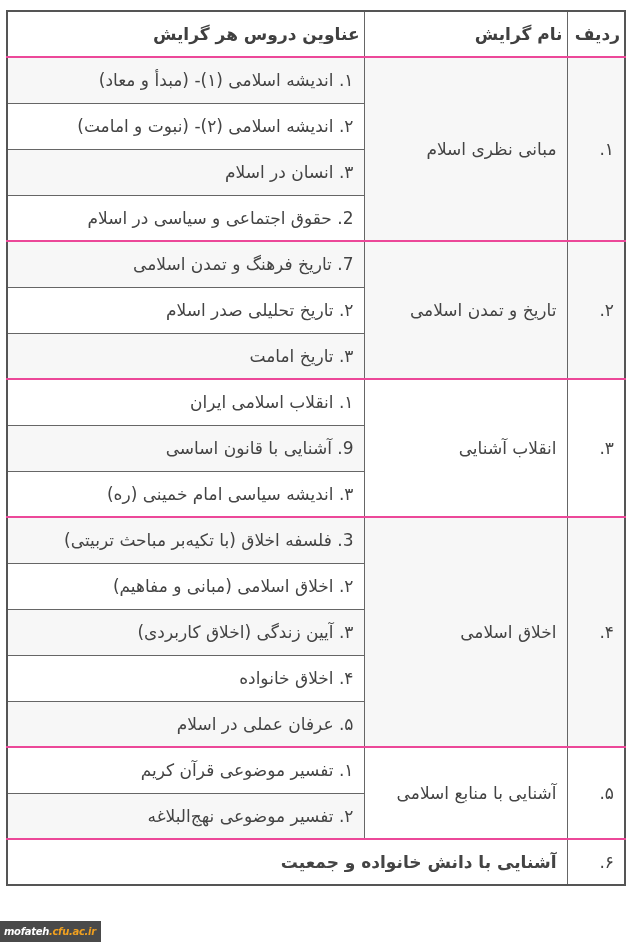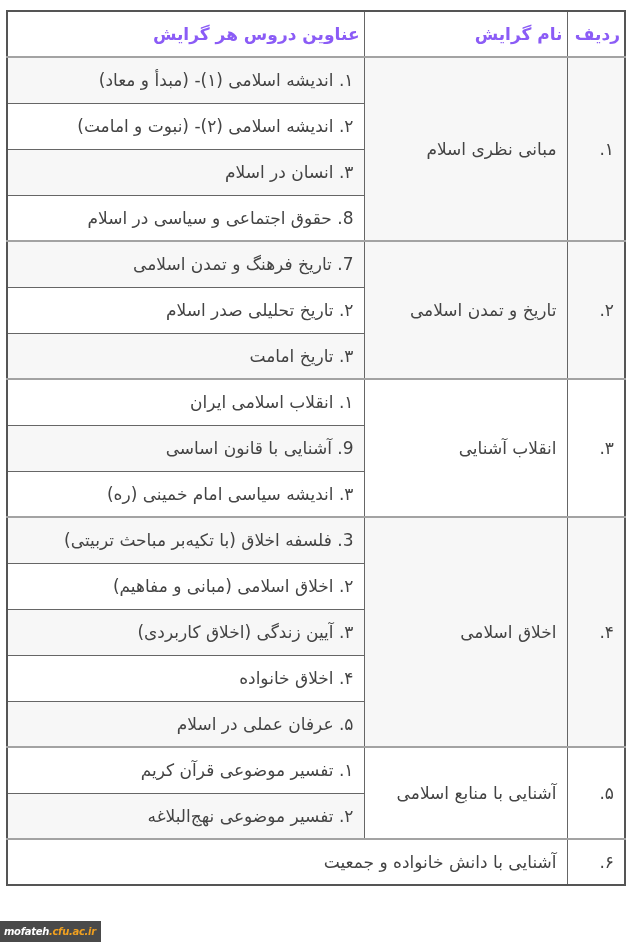--- a/index.html
+++ b/index.html
@@ -35,36 +35,37 @@
       text-align: right;
       vertical-align: middle;
       height: 46px;
       box-sizing: border-box;
       line-height: 1.2;
       white-space: nowrap;
       overflow: hidden;
     }
     table.courses th {
       font-weight: bold;
-      color: #8b5cf6;
+      color: #404040;
       font-size: 17px;
       background: #ffffff;
       padding-right: 4px;
     }
     col.c-num { width: 58px; }
     col.c-name { width: 203px; }
     col.c-courses { width: 357px; }
     td.num { padding-right: 14px; }
     .gray { background: #f7f7f7; }
     .white { background: #ffffff; }
-    tr.group-start td { border-top: 2px solid #a3a3a3; }
+    tr.group-start td { border-top: 2px solid #ec4899; }
     td.last-title {
       vertical-align: top;
       padding-top: 6px;
       height: 74px;
+      font-weight: bold;
     }
     .watermark {
       position: absolute;
       left: 0;
       top: 921px;
       width: 101px;
       height: 21px;
       background: #4a4a4a;
       font-family: "DejaVu Sans", sans-serif;
       font-size: 10px;
@@ -103,21 +104,21 @@
         <td class="gray" rowspan="4">مبانی نظری اسلام</td>
         <td class="gray">۱. اندیشه اسلامی (۱)- (مبدأ و معاد)</td>
       </tr>
       <tr class="white">
         <td class="white">۲. اندیشه اسلامی (۲)- (نبوت و امامت)</td>
       </tr>
       <tr class="gray">
         <td class="gray">۳. انسان در اسلام</td>
       </tr>
       <tr class="white">
-        <td class="white">8. حقوق اجتماعی و سیاسی در اسلام</td>
+        <td class="white">2. حقوق اجتماعی و سیاسی در اسلام</td>
       </tr>
 
       <tr class="gray group-start">
         <td class="num gray" rowspan="3">۲.</td>
         <td class="gray" rowspan="3">تاریخ و تمدن اسلامی</td>
         <td class="gray">7. تاریخ فرهنگ و تمدن اسلامی</td>
       </tr>
       <tr class="white">
         <td class="white">۲. تاریخ تحلیلی صدر اسلام</td>
       </tr>

